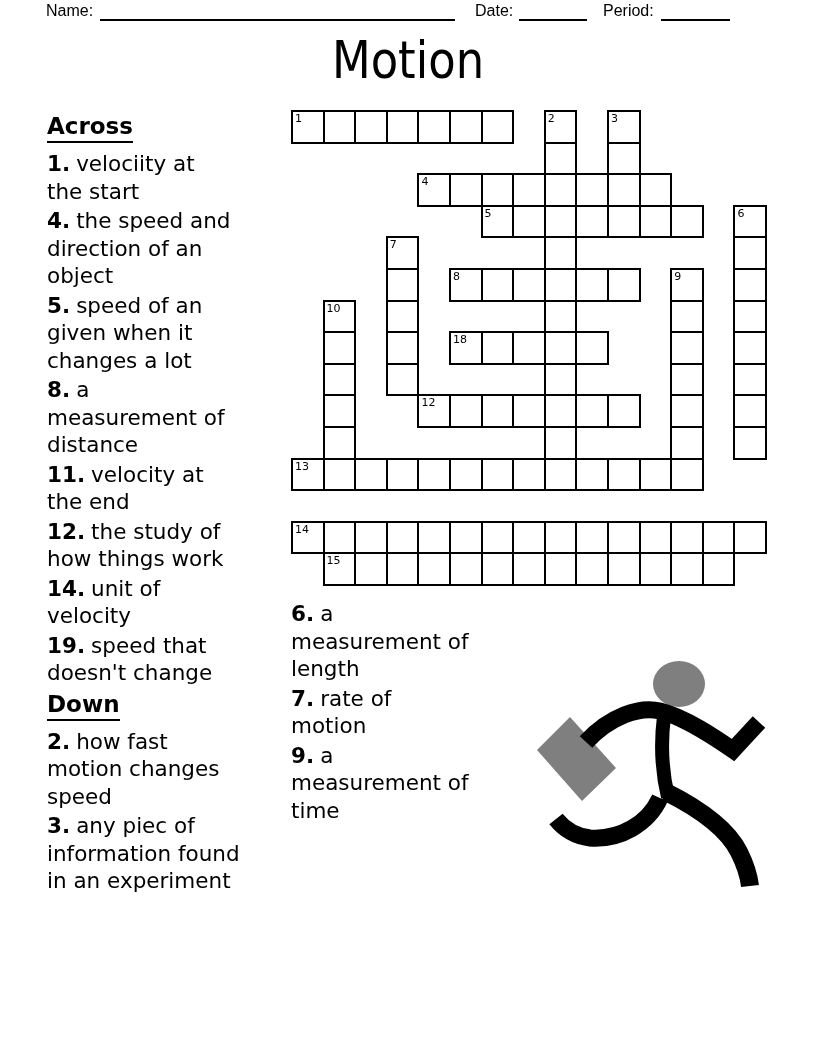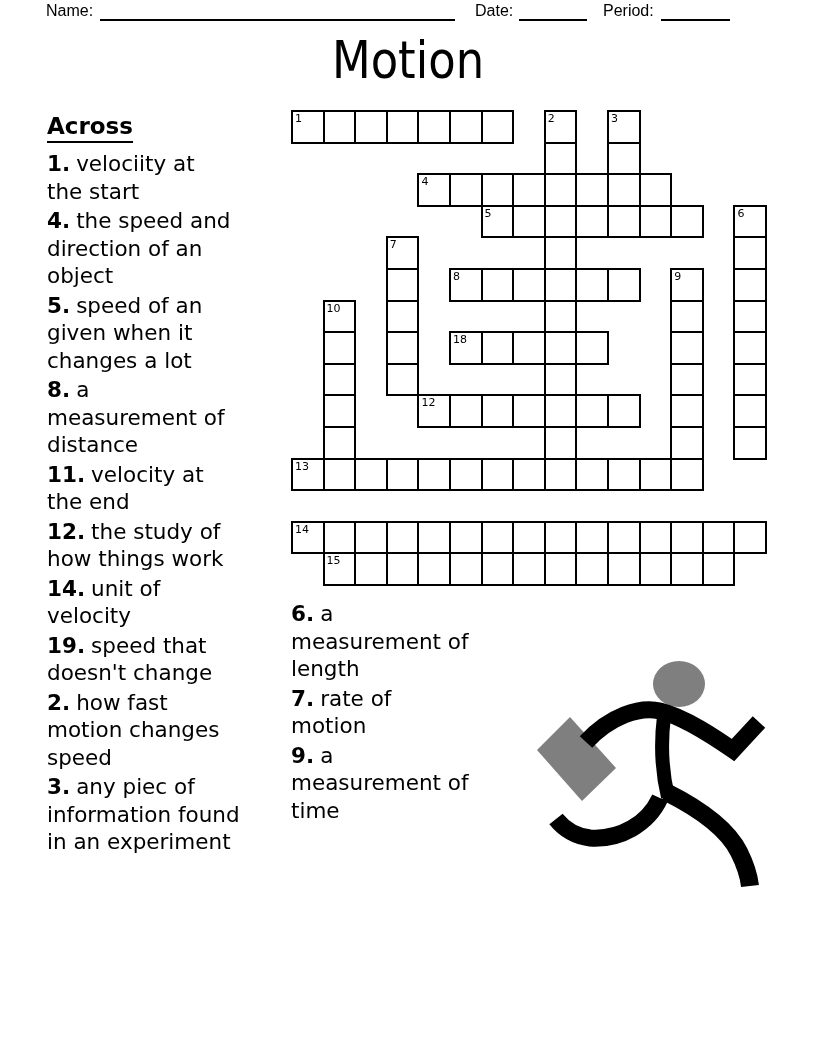--- a/index.html
+++ b/index.html
@@ -209,20 +209,21 @@
 distance</span></div>
     <div class="clue"><span class="num">11.</span><span class="txt">velocity at
 the end</span></div>
     <div class="clue"><span class="num">12.</span><span class="txt">the study of
 how things work</span></div>
     <div class="clue"><span class="num">14.</span><span class="txt">unit of
 velocity</span></div>
     <div class="clue"><span class="num">19.</span><span class="txt">speed that
 doesn't change</span></div>
 
+    <div class="clue-heading down"><span>Down</span></div>
 
     <div class="clue"><span class="num">2.</span><span class="txt">how fast
 motion changes
 speed</span></div>
     <div class="clue"><span class="num">3.</span><span class="txt">any piec of
 information found
 in an experiment</span></div>
   </div>
 
   <div class="clue-col" style="left:291px;top:600px;width:212px">

